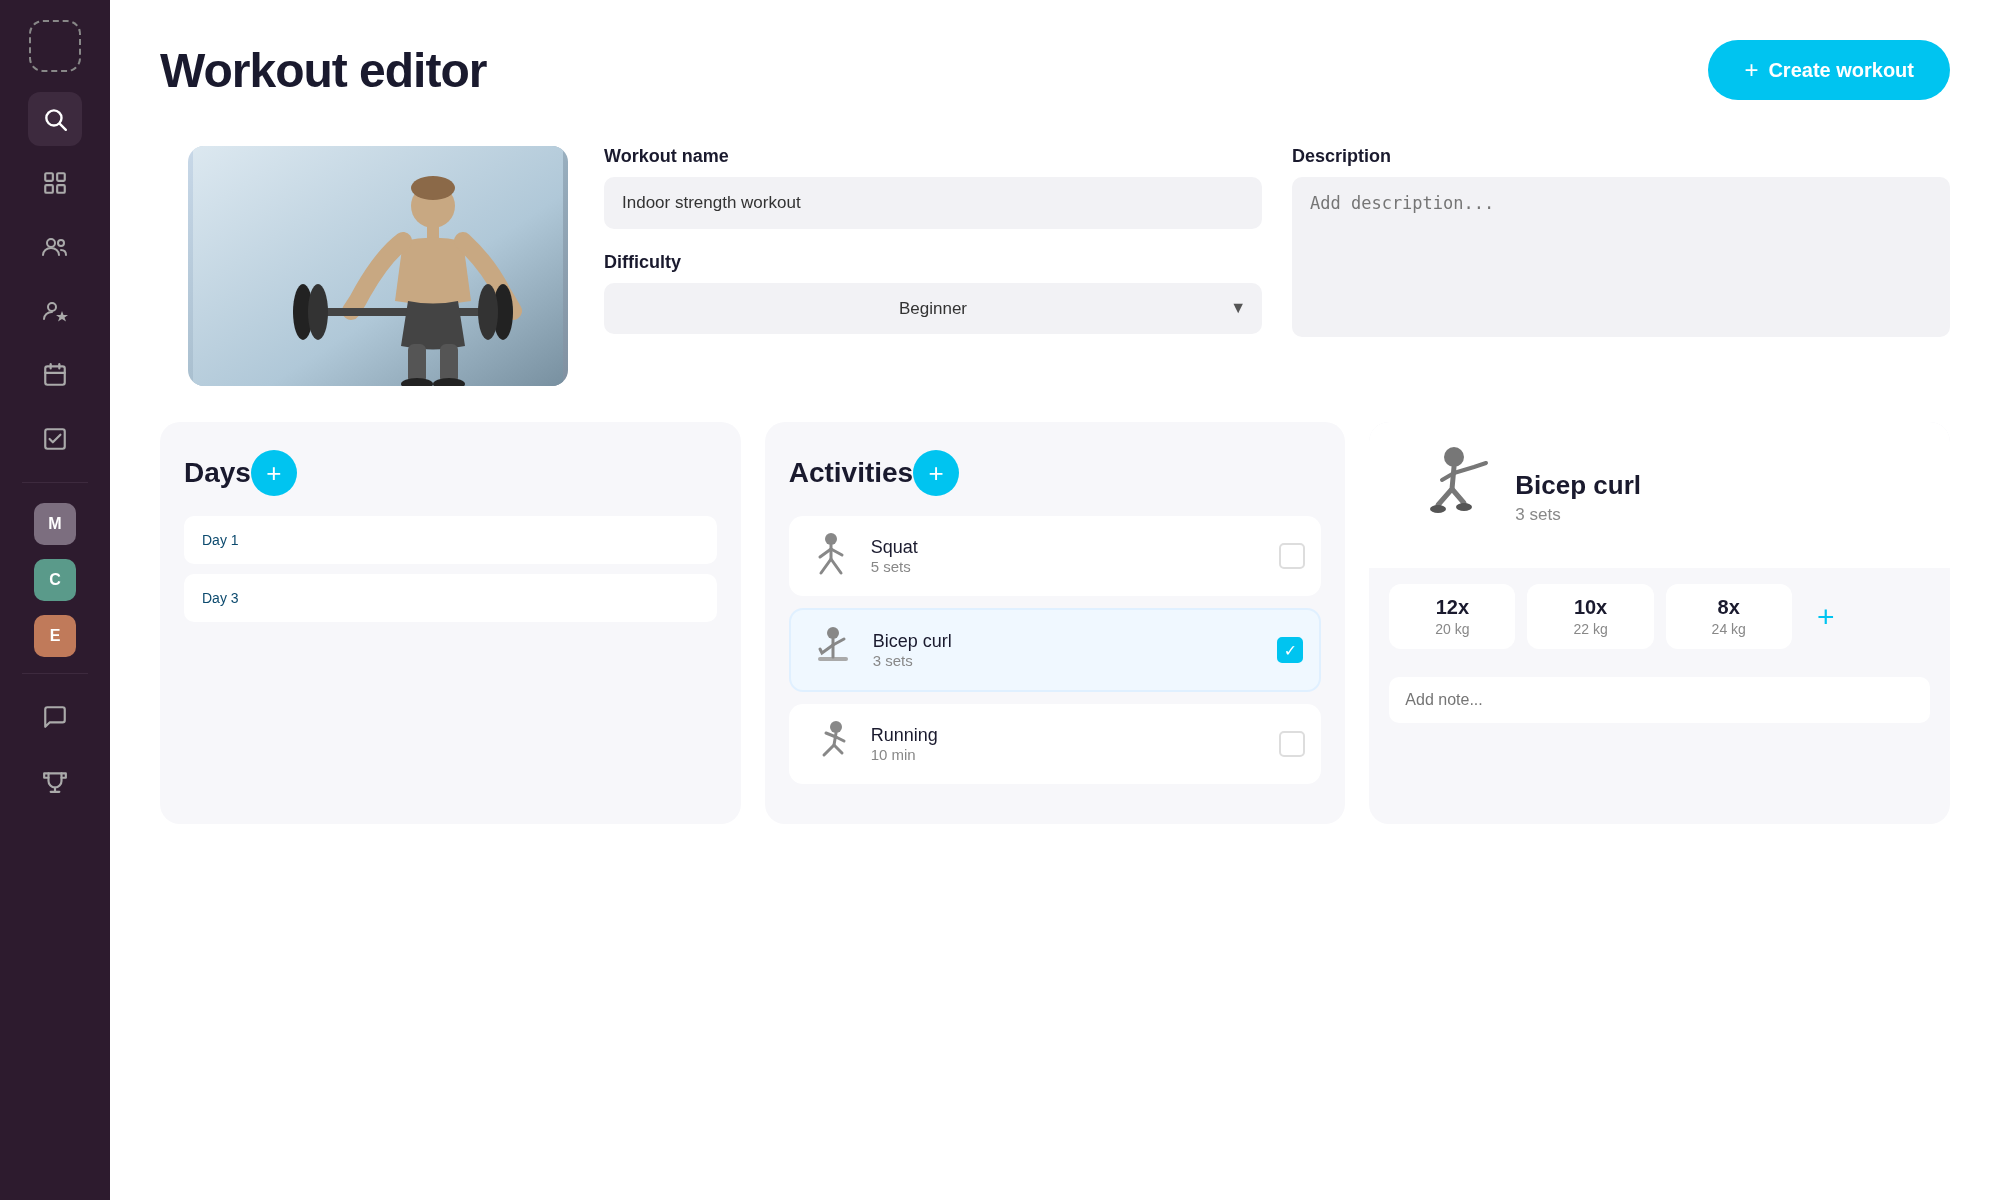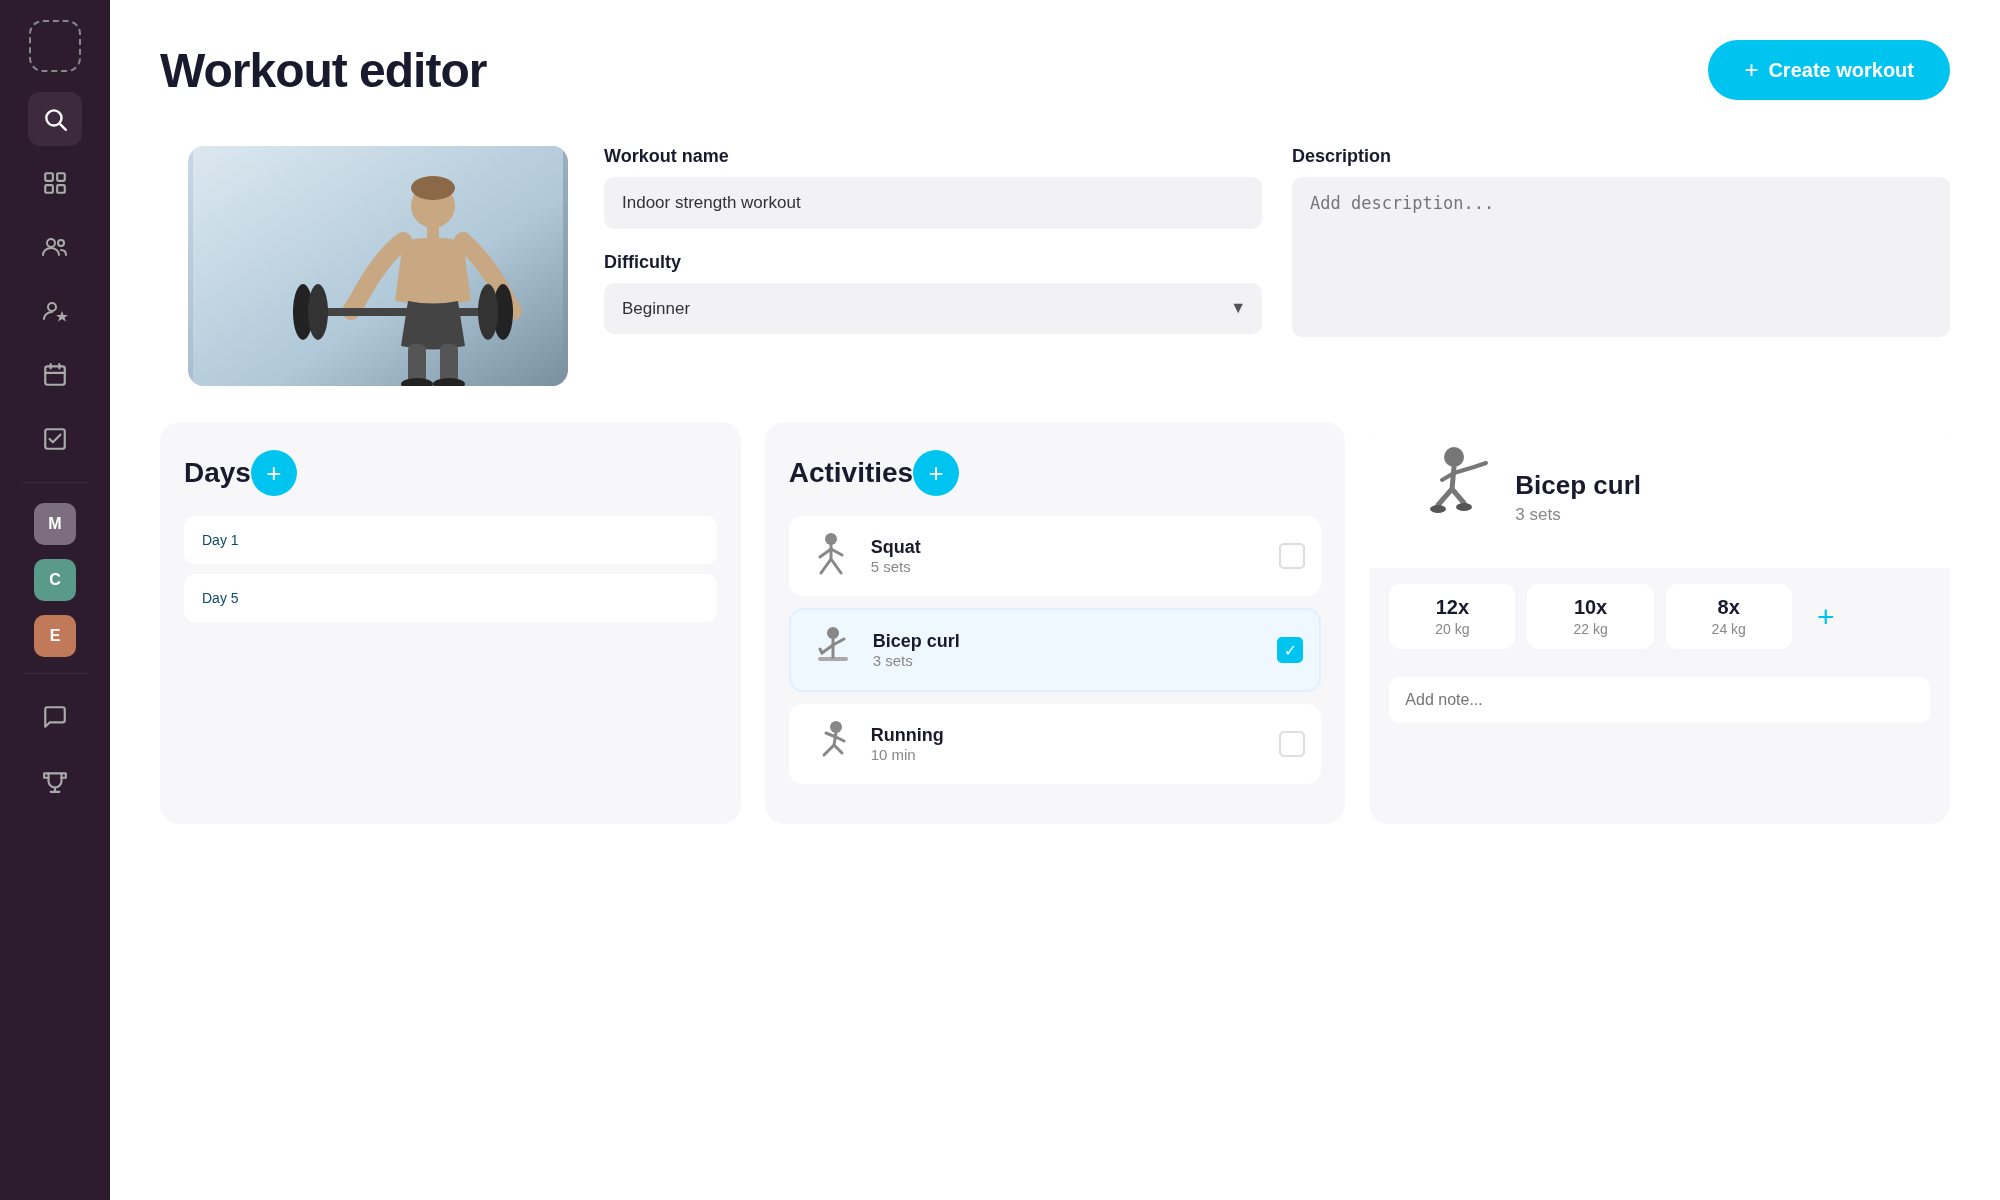--- a/index.html
+++ b/index.html
@@ -164,20 +164,21 @@
       background: #f2f2f5;
       border: none;
       border-radius: 10px;
       padding: 16px 18px;
       font-size: 17px;
       color: #333;
       width: 100%;
       appearance: none;
       outline: none;
       cursor: pointer;
+      text-align: center;
     }
     .select-arrow {
       position: absolute;
       right: 16px;
       top: 50%;
       transform: translateY(-50%);
       color: #555;
       font-size: 16px;
       pointer-events: none;
     }
@@ -262,21 +263,21 @@
       display: flex;
       align-items: center;
       justify-content: center;
       flex-shrink: 0;
     }
     .activity-info {
       flex: 1;
     }
     .activity-name {
       font-size: 18px;
-      font-weight: 700;
+      font-weight: 400;
       color: #1a1a2e;
     }
     .activity-detail {
       font-size: 15px;
       color: #888;
     }
     .activity-checkbox {
       width: 26px;
       height: 26px;
       border: 2px solid #ddd;
@@ -546,21 +547,21 @@
   </section>
 
   <section class="bottom-section">
 
     <div class="card">
       <div class="card-header">
         <span class="card-title">Days</span>
         <button class="add-circle-btn">+</button>
       </div>
       <div class="day-item">Day 1</div>
-      <div class="day-item">Day 5</div>
+      <div class="day-item">Day 3</div>
     </div>
 
     <div class="card">
       <div class="card-header">
         <span class="card-title">Activities</span>
         <button class="add-circle-btn">+</button>
       </div>
 
       <div class="activity-item">
         <div class="activity-figure">

